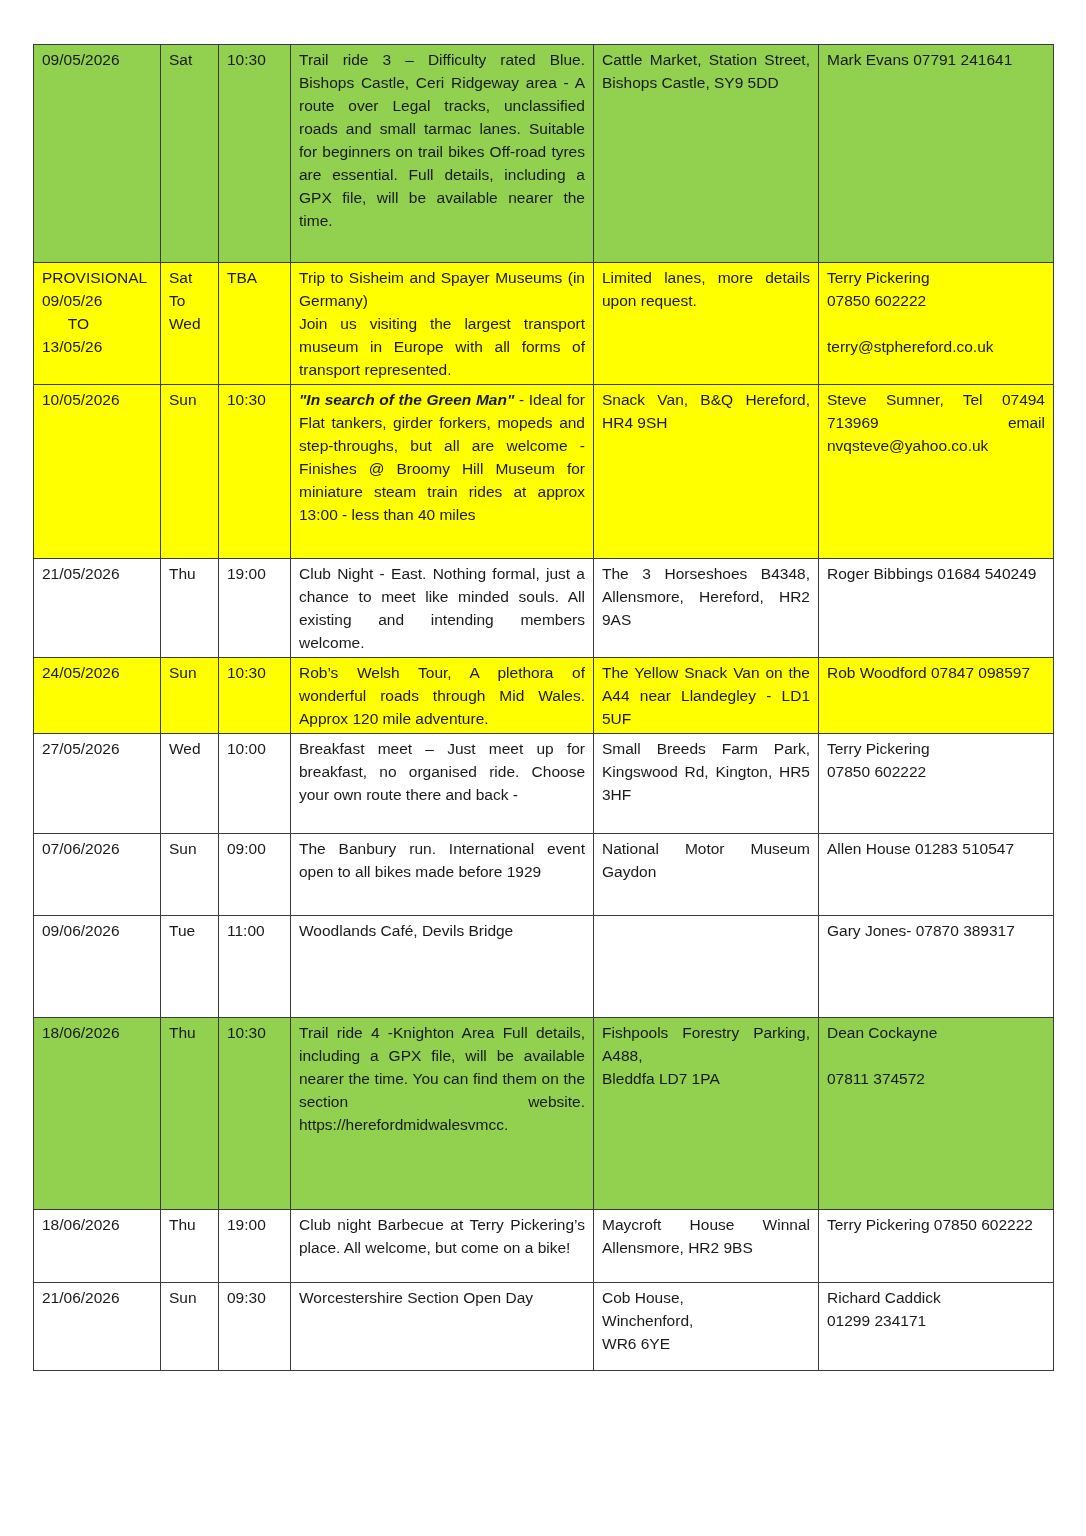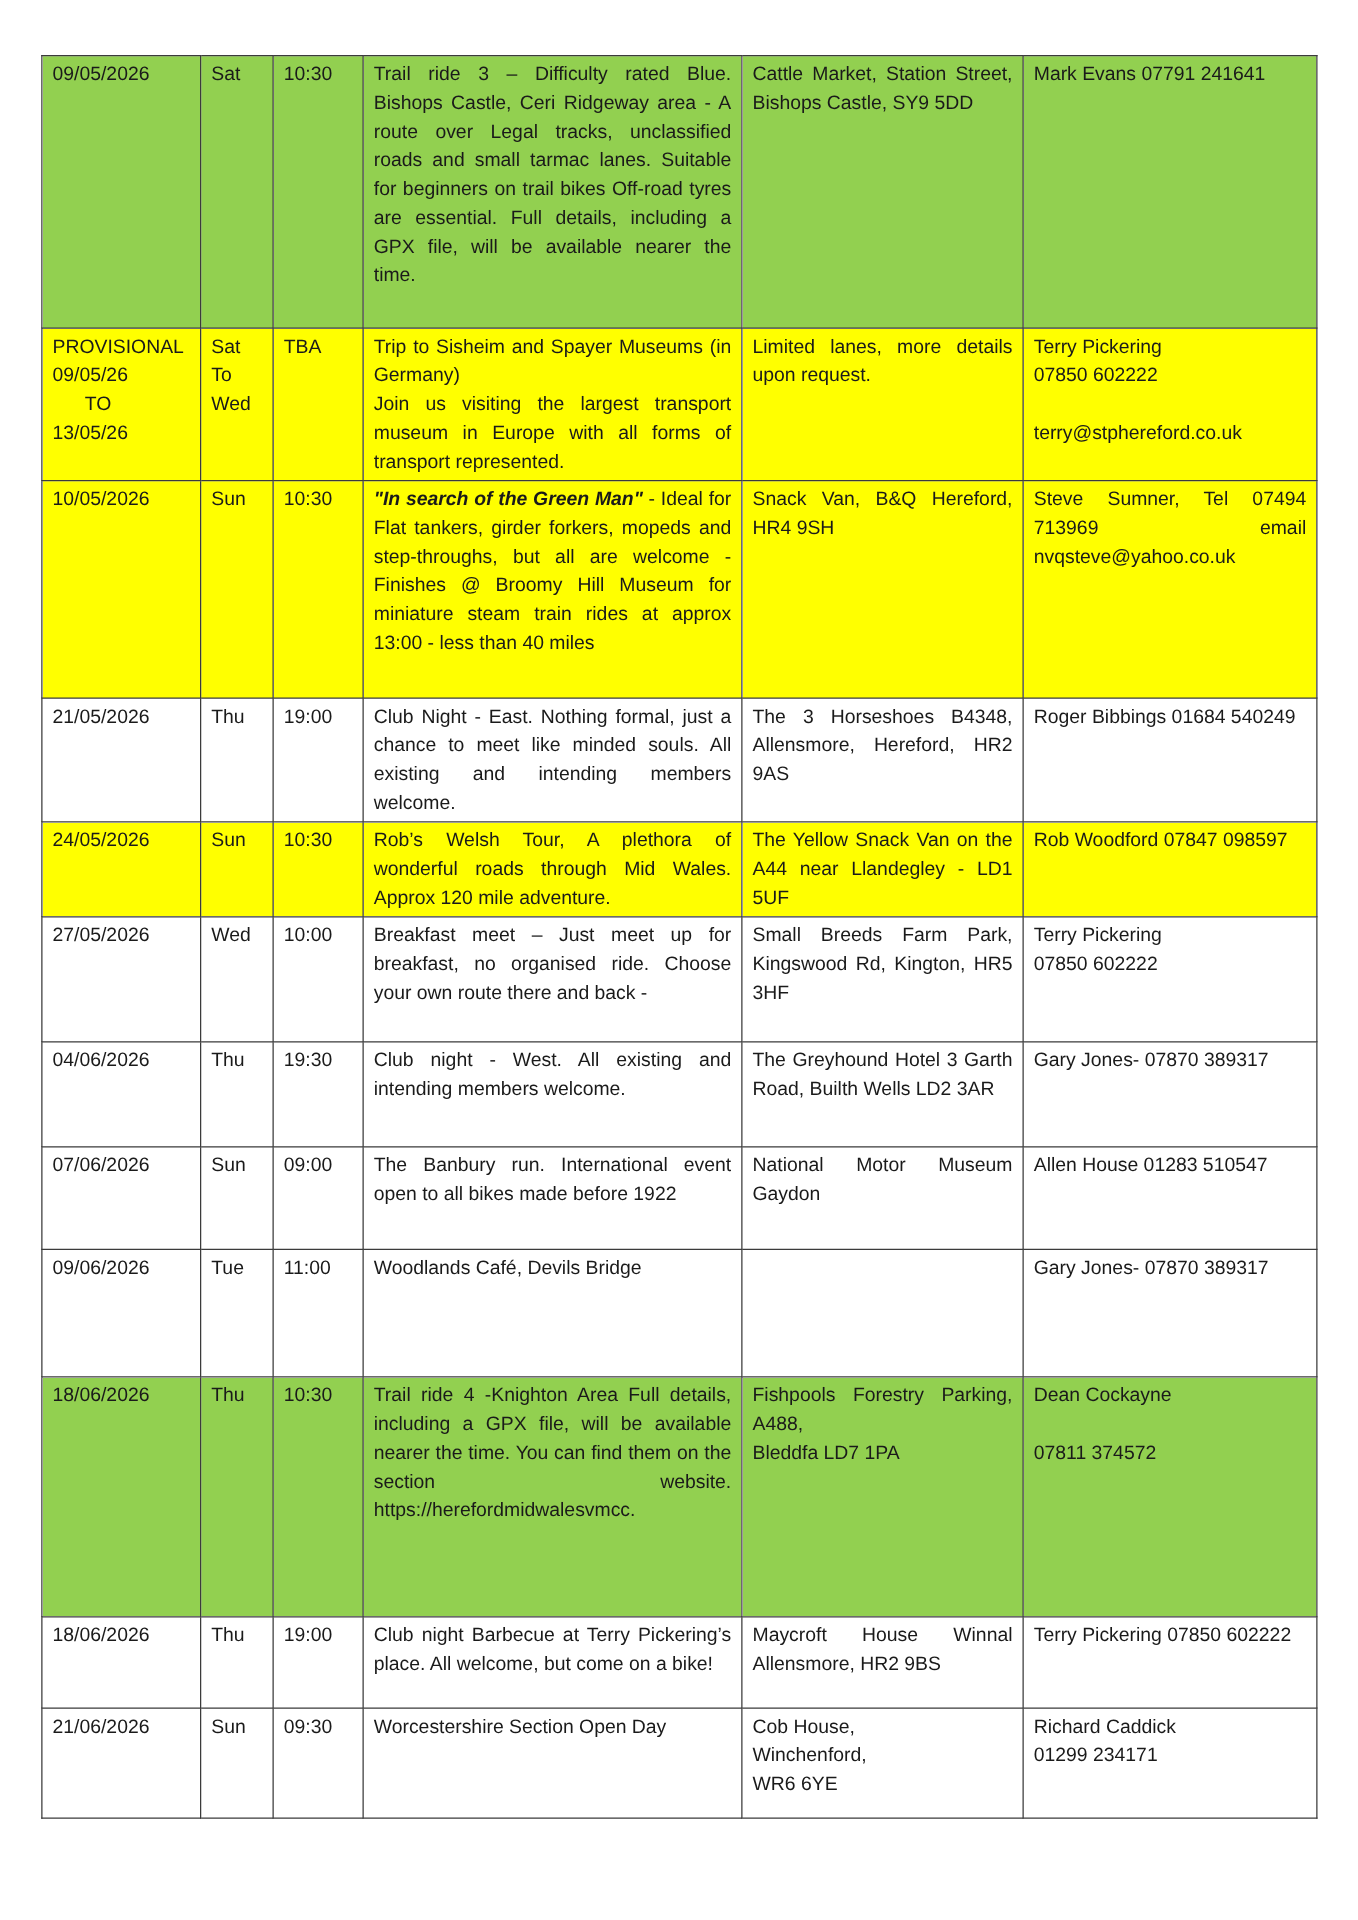--- a/index.html
+++ b/index.html
@@ -104,33 +104,25 @@
     </tr>
     <tr style="height:100px">
       <td class="c-date">27/05/2026</td>
       <td class="c-day">Wed</td>
       <td class="c-time">10:00</td>
       <td class="j"><span>Breakfast meet – Just meet up for breakfast, no organised ride. Choose your own route there and back -</span></td>
       <td class="j">Small Breeds Farm Park, Kingswood Rd, Kington, HR5 3HF</td>
       <td class="j">Terry Pickering
 07850 602222</td>
     </tr>
-    <tr style="height:84px">
-      <td class="c-date">04/06/2026</td>
-      <td class="c-day">Thu</td>
-      <td class="c-time">19:30</td>
-      <td class="j"><span>Club night - West. All existing and intending members welcome.</span></td>
-      <td class="j">The Greyhound Hotel 3 Garth Road, Builth Wells LD2 3AR</td>
-      <td class="j">Gary Jones- 07870 389317</td>
-    </tr>
     <tr style="height:82px">
       <td class="c-date">07/06/2026</td>
       <td class="c-day">Sun</td>
       <td class="c-time">09:00</td>
-      <td class="j"><span>The Banbury run. International event open to all bikes made before 1922</span></td>
+      <td class="j"><span>The Banbury run. International event open to all bikes made before 1929</span></td>
       <td class="j">National Motor Museum Gaydon</td>
       <td class="j">Allen House 01283 510547</td>
     </tr>
     <tr style="height:102px">
       <td class="c-date">09/06/2026</td>
       <td class="c-day">Tue</td>
       <td class="c-time">11:00</td>
       <td class="j"><span>Woodlands Café, Devils Bridge</span></td>
       <td class="j"></td>
       <td class="j">Gary Jones- 07870 389317</td>

